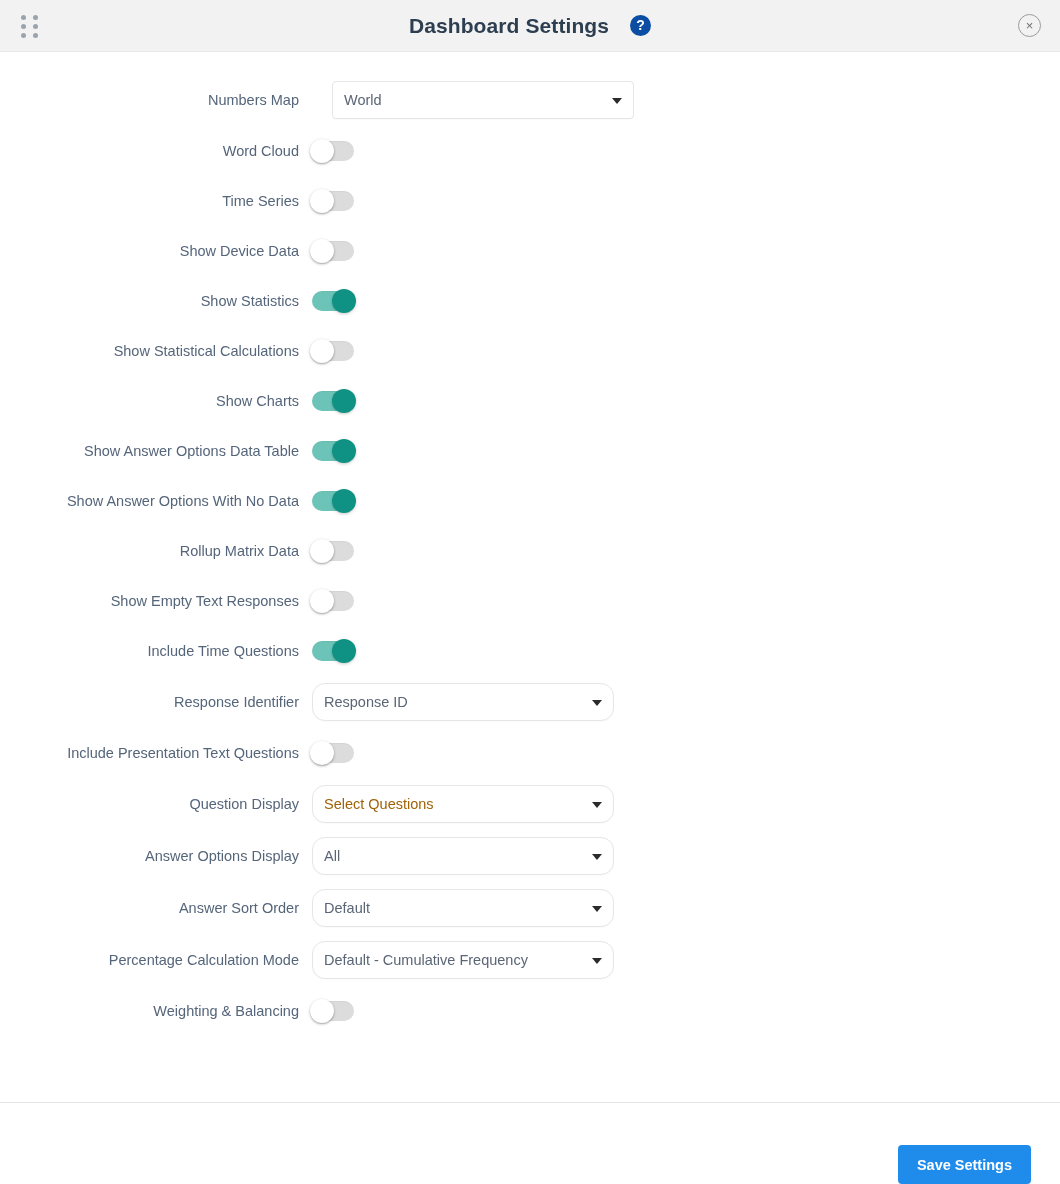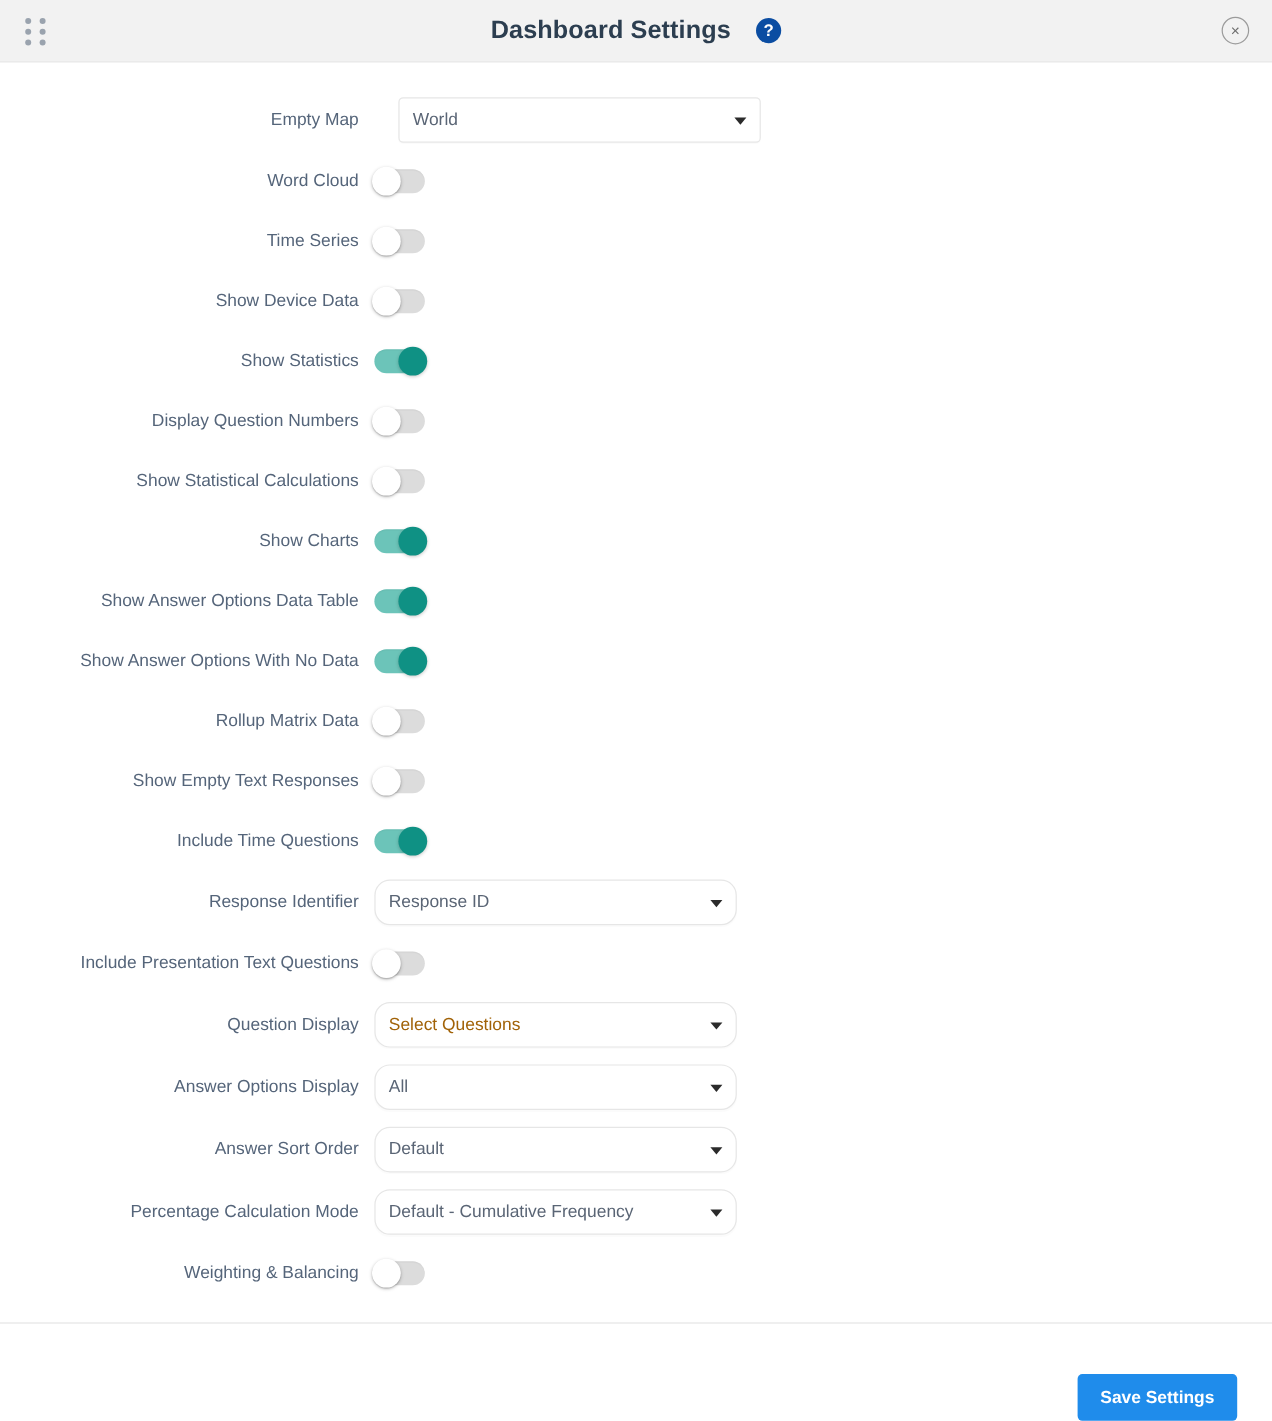--- a/index.html
+++ b/index.html
@@ -223,21 +223,21 @@
   </div>
   <div class="header-title-wrap">
     <span class="modal-title">Dashboard Settings</span>
     <span class="help-badge">?</span>
   </div>
   <div class="close-btn">×</div>
 </div>
 
 <div class="modal-body" id="settings-list">
     <div class="row dropdown-row">
-      <div class="row-label">Empty Map</div>
+      <div class="row-label">Numbers Map</div>
       <div class="row-control">
         <div class="select-box w-map">
           <span class="value">World</span>
           <span class="caret"></span>
         </div>
       </div>
     </div>
     <div class="row">
       <div class="row-label">Word Cloud</div>
       <div class="row-control">
@@ -259,28 +259,20 @@
       <div class="row-control">
         <div class="switch">
           <span class="knob"></span>
         </div>
       </div>
     </div>
     <div class="row">
       <div class="row-label">Show Statistics</div>
       <div class="row-control">
         <div class="switch on">
-          <span class="knob"></span>
-        </div>
-      </div>
-    </div>
-    <div class="row">
-      <div class="row-label">Display Question Numbers</div>
-      <div class="row-control">
-        <div class="switch">
           <span class="knob"></span>
         </div>
       </div>
     </div>
     <div class="row">
       <div class="row-label">Show Statistical Calculations</div>
       <div class="row-control">
         <div class="switch">
           <span class="knob"></span>
         </div>

